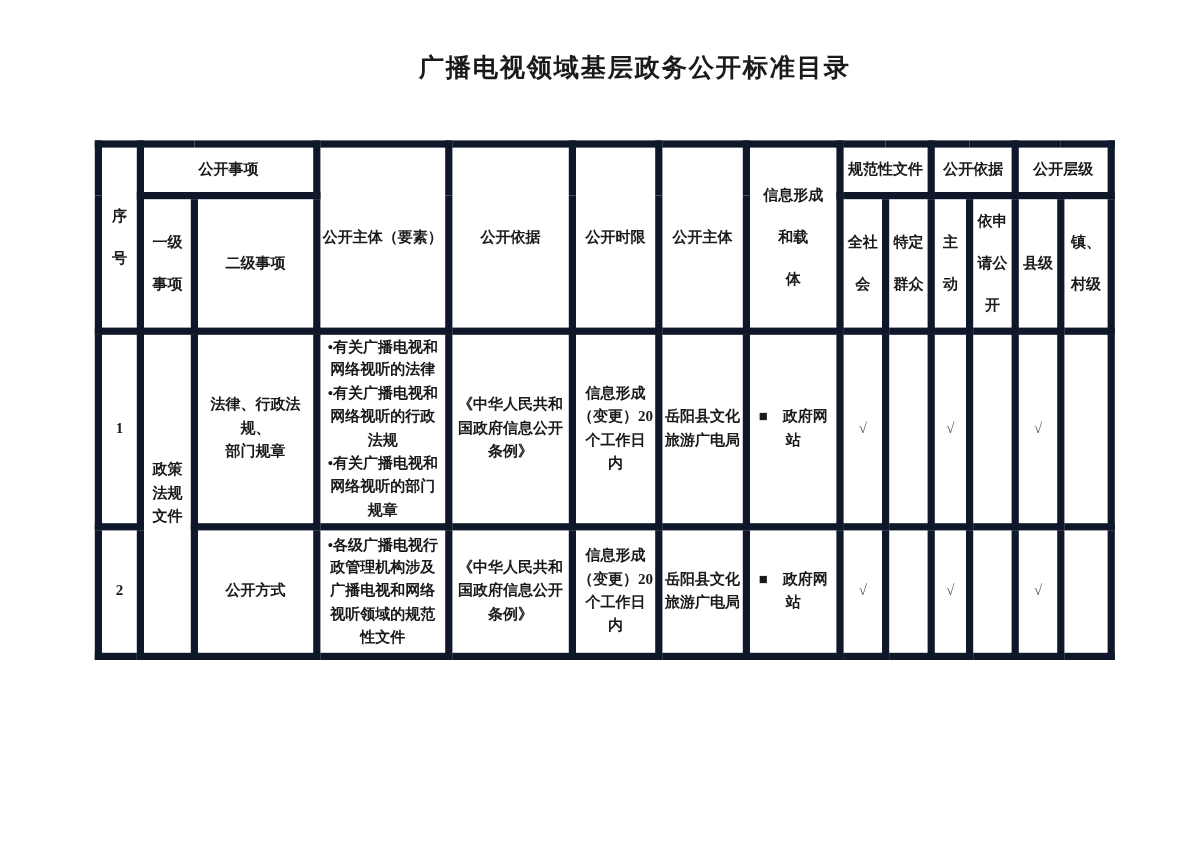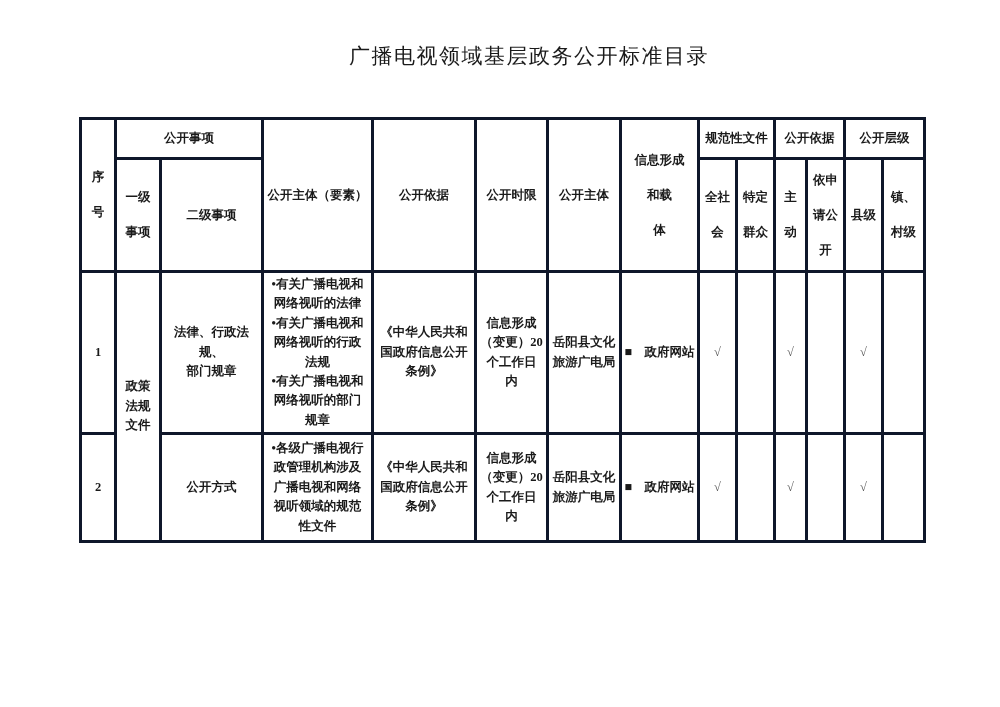--- a/index.html
+++ b/index.html
@@ -14,21 +14,21 @@
   }
   .doc-title {
     position: absolute;
     top: 42px;
     left: 0;
     width: 1000px;
     box-sizing: border-box;
     padding-left: 58px;
     text-align: center;
     font-size: 21px;
-    font-weight: 400;
+    font-weight: 700;
     letter-spacing: 1.5px;
     white-space: nowrap;
   }
   .prepared-by {
     position: absolute;
     top: 95px;
     left: 68px;
     font-size: 14px;
     font-weight: 600;
     letter-spacing: 0.3px;
@@ -36,21 +36,21 @@
   table.std {
     position: absolute;
     top: 117px;
     left: 79px;
     width: 844px;
     border-collapse: collapse;
     table-layout: fixed;
     border: 2px solid #3c3c3c;
   }
   table.std td {
-    border: 3px solid #0f172a;
+    border: 6px solid #0f172a;
     text-align: center;
     vertical-align: middle;
     font-size: 12.5px;
     font-weight: 600;
     line-height: 1.55;
     white-space: pre-line;
     padding: 1px;
     overflow: hidden;
   }
   table.std td.hdr { line-height: 2.8; }

